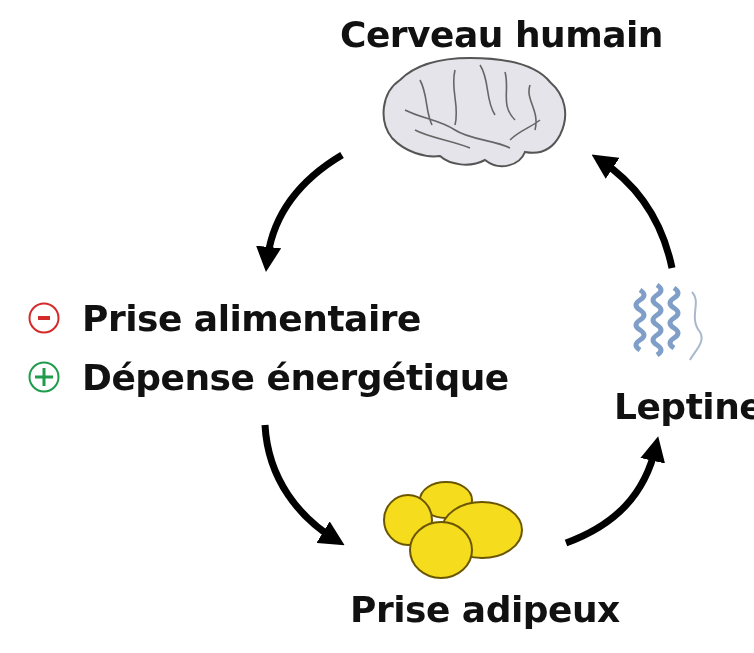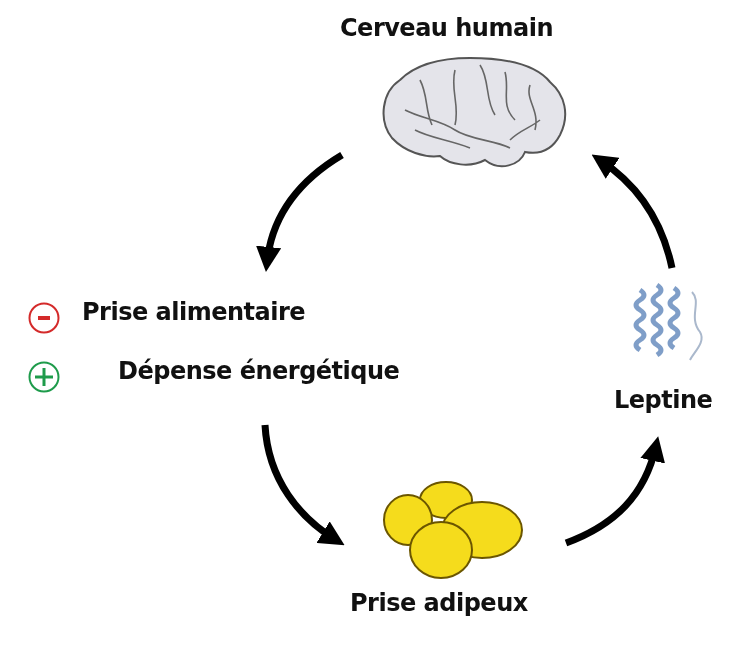--- a/index.html
+++ b/index.html
@@ -1,23 +1,23 @@
 <!DOCTYPE html>
 <html><head>
 <meta charset="utf-8">
 <style>
   html, body { margin: 0; padding: 0; background: #ffffff; }
   body { width: 754px; height: 653px; position: relative; overflow: hidden;
          font-family: "DejaVu Sans", "Liberation Sans", sans-serif; }
-  .label { position: absolute; font-weight: bold; color: #111111; white-space: nowrap; font-size: 24px; letter-spacing: -0.5px; }
+  .label { position: absolute; font-weight: bold; color: #111111; white-space: nowrap; font-size: 36px; letter-spacing: -0.5px; }
   #title-brain { left: 340px; top: 14px; }
   #title-leptin { left: 614px; top: 386px; }
   #title-fat { left: 350px; top: 589px; }
   #effect-1 { left: 82px; top: 298px; }
-  #effect-2 { left: 82px; top: 357px; margin-left: 36px; }
+  #effect-2 { left: 82px; top: 357px; }
   .sign { position: absolute; width: 34px; height: 34px; }
   #sign-minus { left: 27px; top: 301px; }
   #sign-plus { left: 27px; top: 360px; }
   svg.abs { position: absolute; left: 0; top: 0; }
 </style>
 </head>
 <body>
 
 <svg class="abs" width="754" height="653" viewBox="0 0 754 653">
   <defs>

